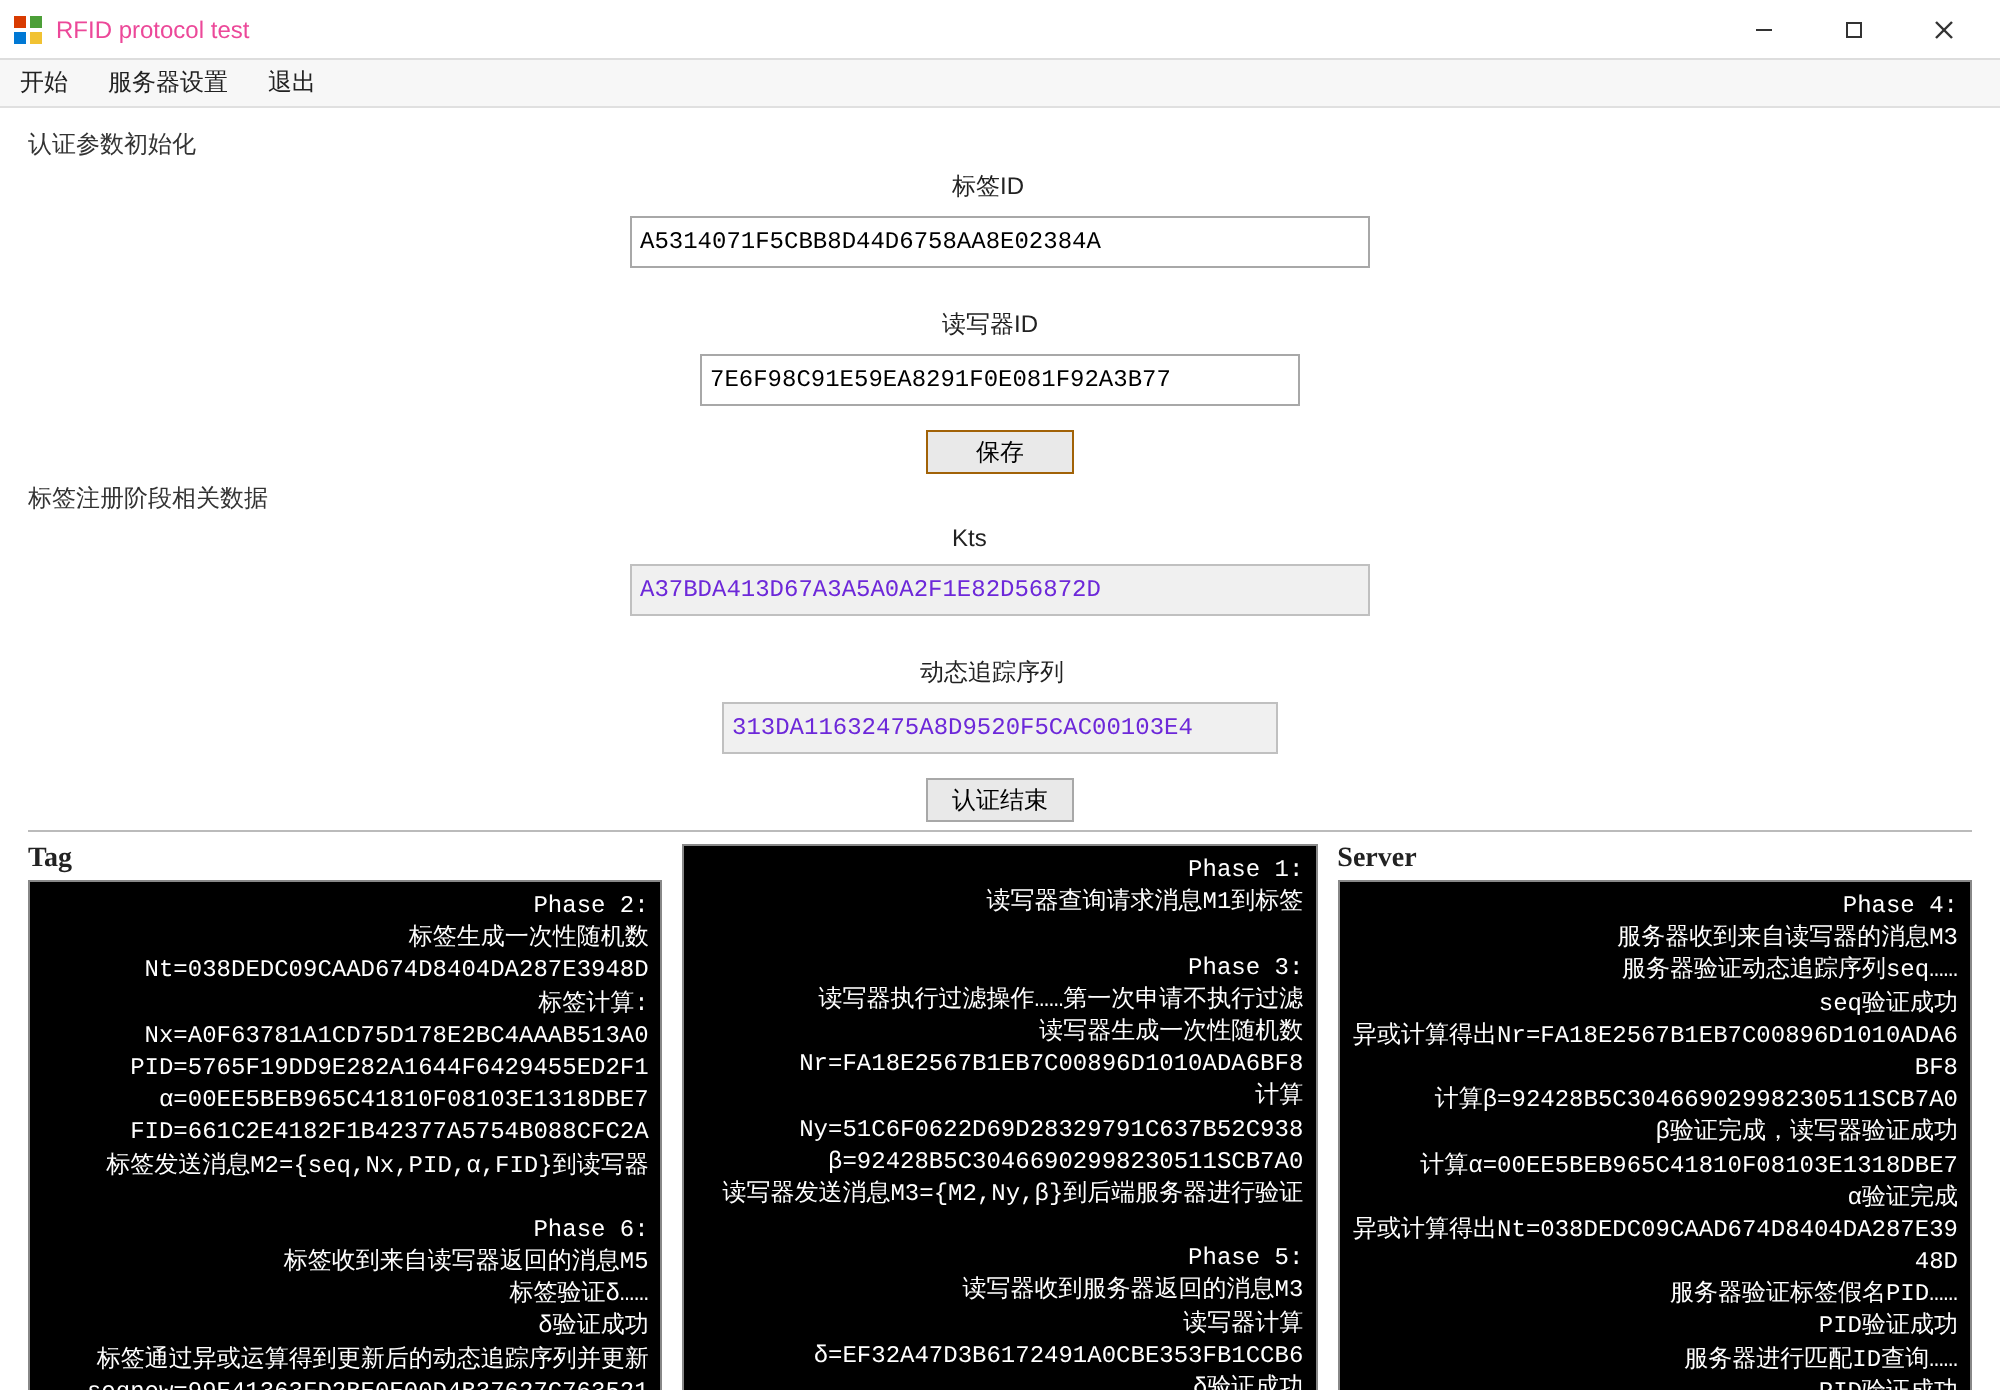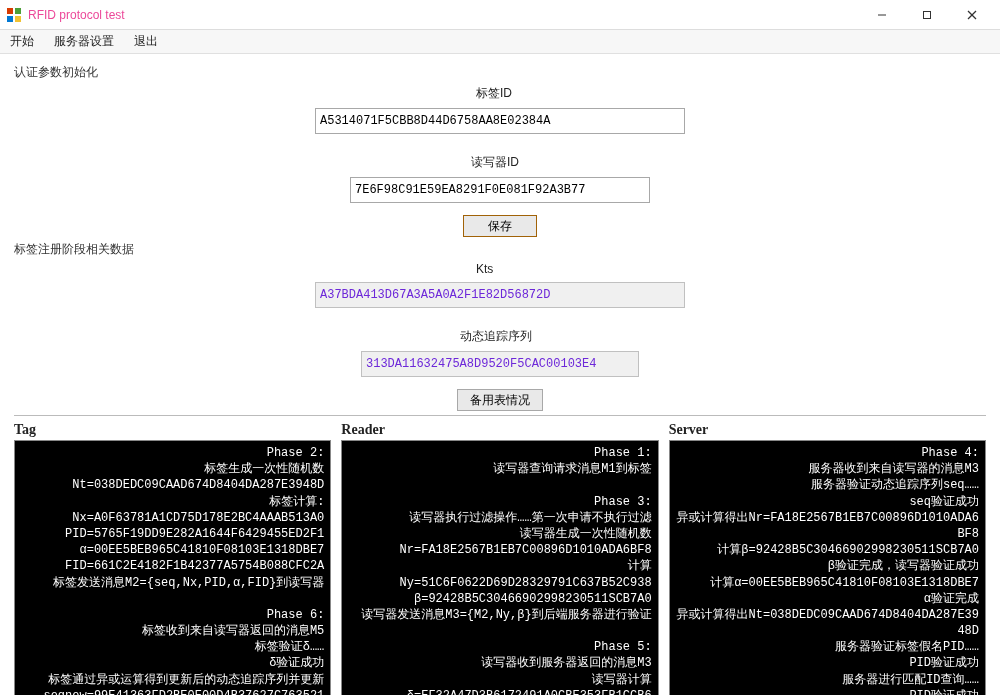--- a/index.html
+++ b/index.html
@@ -203,21 +203,21 @@
 
   <div class="group">
     <div class="group-title">标签注册阶段相关数据</div>
     <div class="form-row">
       <span class="lbl">Kts</span>
       <input class="txt ro wide1" type="text" readonly="" value="A37BDA413D67A3A5A0A2F1E82D56872D" style="">
       <span class="gap-flex"></span>
       <span class="lbl" style="min-width:80px">动态追踪序列</span>
       <input class="txt ro" style="width: 278px;" type="text" readonly="" value="313DA11632475A8D9520F5CAC00103E4">
       <span style="flex:1 1 auto"></span>
-      <button class="btn">备用表情况</button>
+      <button class="btn">认证结束</button>
     </div>
   </div>
 
   <hr class="hr">
 
   <div class="columns">
     <div class="col">
       <div class="col-title">Tag</div>
       <div class="console">Phase 2:
 标签生成一次性随机数
@@ -233,21 +233,20 @@
  标签收到来自读写器返回的消息M5
  标签验证δ……
 δ验证成功
 标签通过异或运算得到更新后的动态追踪序列并更新
  seqnew=99E41363FD2BE0E00D4B37627C763521
   标签计算并并更新Ktsnew=
 5BC44A901A947B67855BE81BFCED68A6
   认证结束</div>
     </div>
     <div class="col">
-      <div class="col-title">Reader</div>
       <div class="console">Phase 1:
 读写器查询请求消息M1到标签
 
 Phase 3:
 读写器执行过滤操作……第一次申请不执行过滤
 读写器生成一次性随机数
 Nr=FA18E2567B1EB7C00896D1010ADA6BF8
 计算
 Ny=51C6F0622D69D28329791C637B52C938
 β=92428B5C30466902998230511SCB7A0

